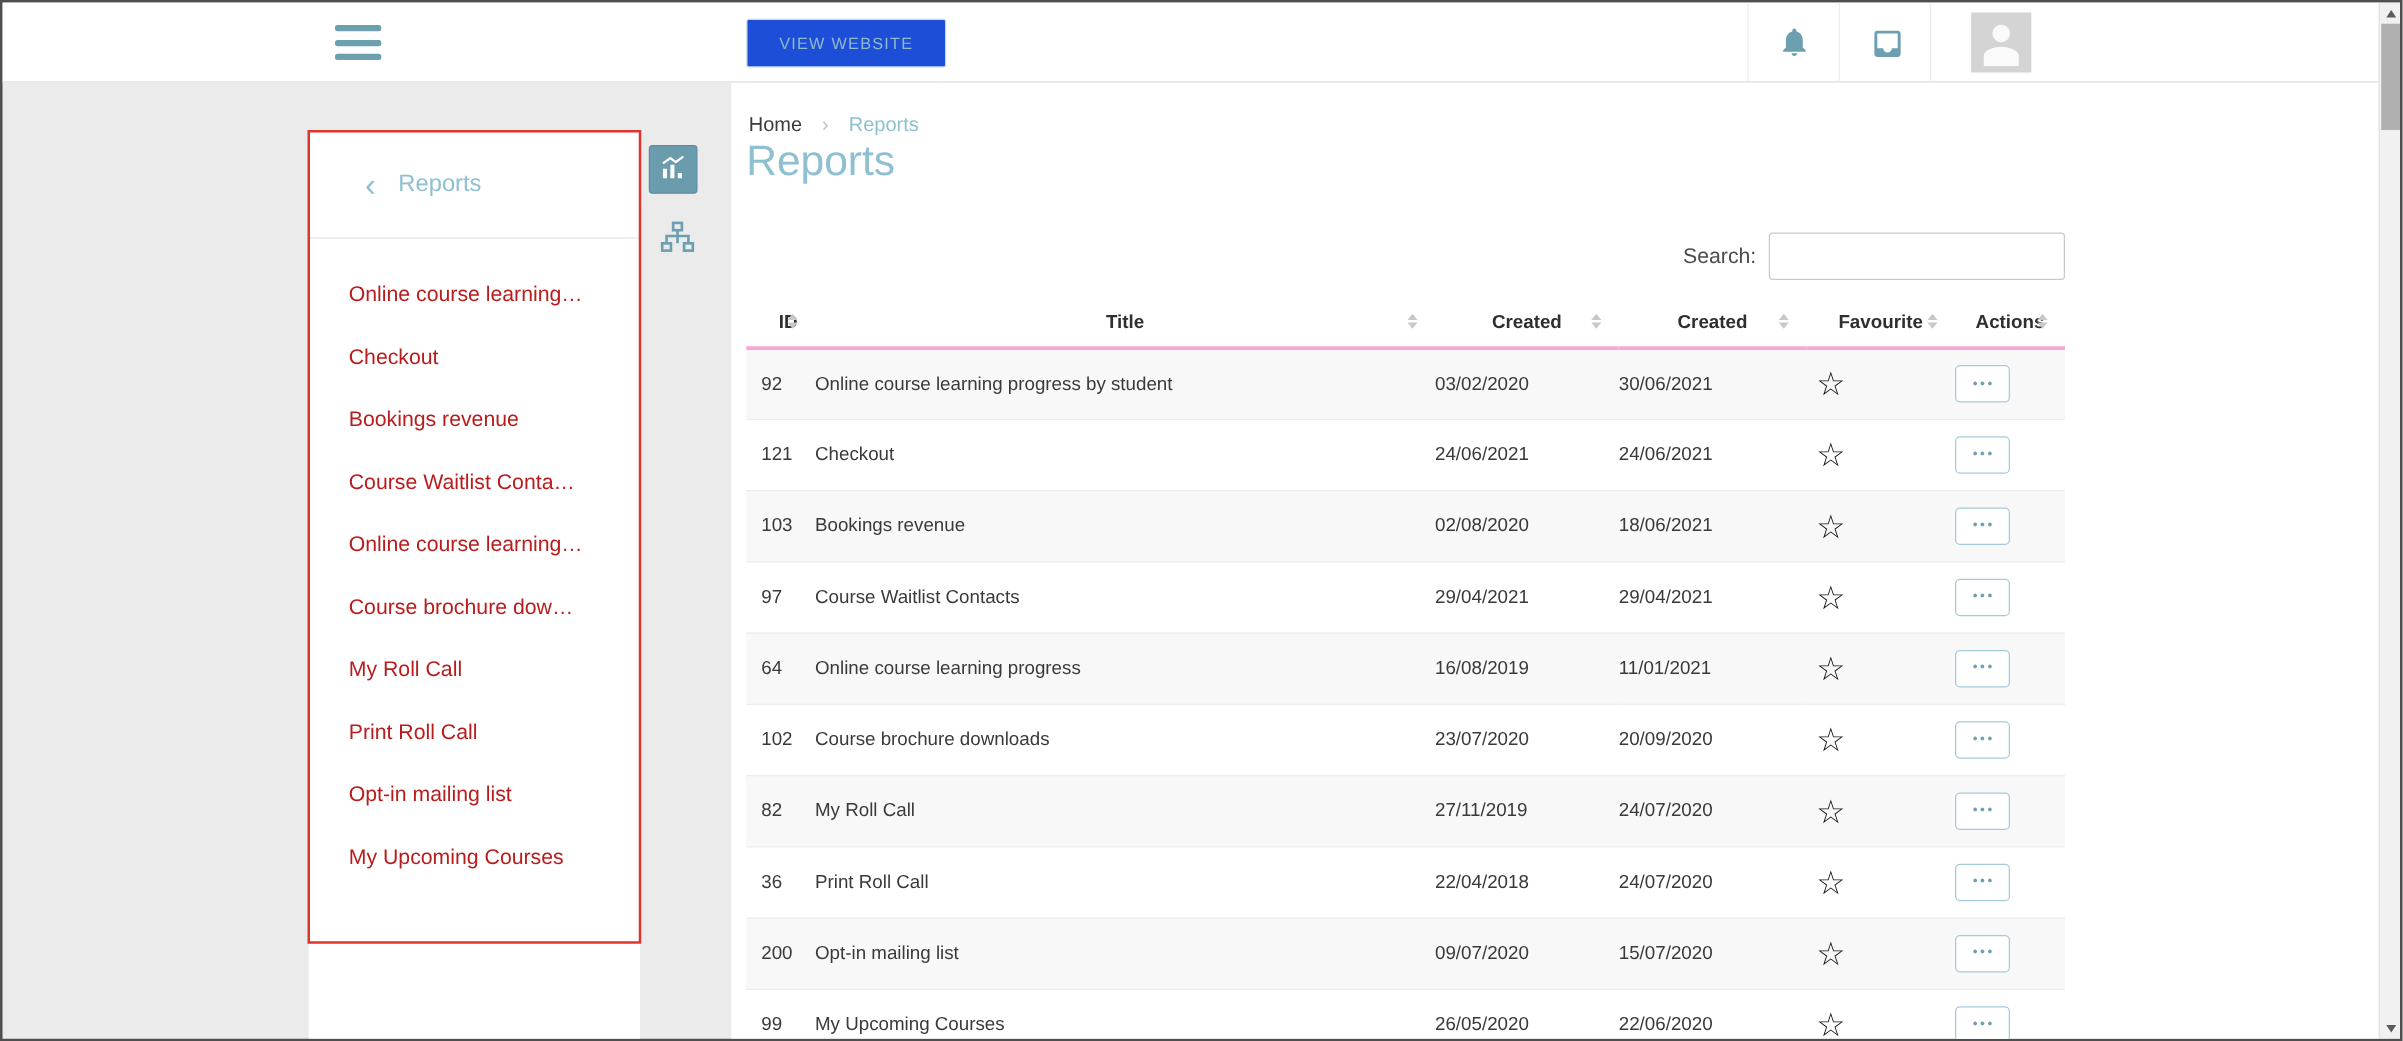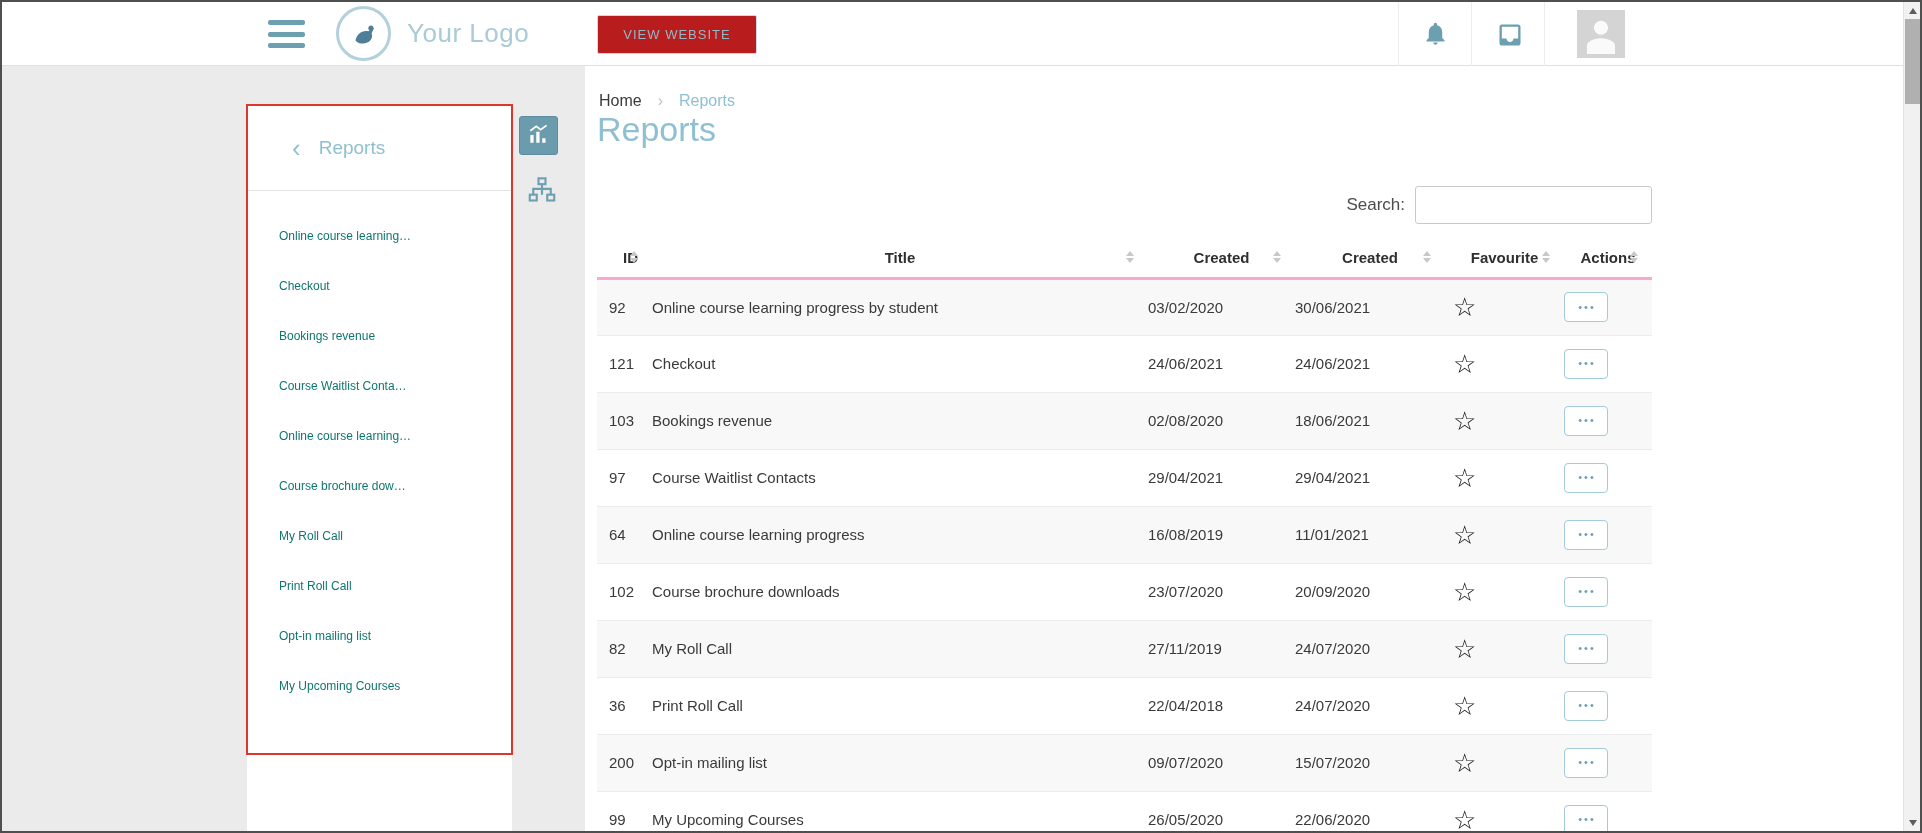--- a/index.html
+++ b/index.html
@@ -13,38 +13,38 @@
             border-bottom:1px solid #e0e0e0; z-index:5; }
   .hamburger { position:absolute; left:266px; top:18px; width:37px; height:28px; background:none;
                border:none; cursor:pointer; display:flex; flex-direction:column; justify-content:space-between; }
   .hamburger span { display:block; width:37px; height:5px; border-radius:2px; background:var(--teal-icon, #6c9fb0); }
 
   .logo { position:absolute; left:334px; top:4px; display:flex; align-items:center; cursor:pointer; }
   .logo-circle { width:55px; height:55px; border:3px solid #b3d0db; border-radius:50%;
                  display:flex; align-items:center; justify-content:center; background:#fff; }
   .logo-text { margin-left:16px; font-size:26px; color:#a9cbd8; letter-spacing:0.5px; }
 
-  .view-website { position:absolute; left:595px; top:13px; width:160px; height:39px; background:#b91c1c;
+  .view-website { position:absolute; left:595px; top:13px; width:160px; height:39px; background:#1d4ed8;
                   border:1px solid #c5dce4; border-radius:2px; color:#90bac9; font-size:13px;
                   letter-spacing:1px; font-family:inherit; cursor:pointer; }
 
   .tb-divider { position:absolute; top:0; width:1px; height:64px; background:#ededed; }
   .icon-btn { position:absolute; background:none; border:none; cursor:pointer; padding:0; }
   .avatar { position:absolute; left:1575px; top:8px; width:48px; height:48px; background:#d4d4d4;
             overflow:hidden; cursor:pointer; display:flex; align-items:flex-end; justify-content:center; }
 
   
   .sidebar { position:absolute; left:245px; top:103px; width:265px; height:726px; background:#fff; }
   .side-header { height:86px; display:flex; align-items:center; padding-left:45px;
                  border-bottom:1px solid #e3e3e3; cursor:pointer; }
   .chev { font-size:26px; color:var(--accent, #8fc0d1); line-height:1; margin-right:18px; }
   .side-title { font-size:19px; color:var(--accent, #8fc0d1); }
   .side-list { list-style:none; margin-top:20px; }
-  .side-list li { height:50px; display:flex; align-items:center; padding-left:32px; font-size:12px;
-                  color:#0f766e; white-space:nowrap; overflow:hidden; cursor:pointer; }
+  .side-list li { height:50px; display:flex; align-items:center; padding-left:32px; font-size:17px;
+                  color:#b91c1c; white-space:nowrap; overflow:hidden; cursor:pointer; }
 
   
   .red-box { position:absolute; left:244px; top:102px; width:267px; height:651px;
              border:2px solid var(--highlight-red, #de352c); z-index:50; pointer-events:none; }
 
   
   .rail-chart { position:absolute; left:517px; top:114px; width:39px; height:39px; border-radius:3px;
                 background:#6b9cae; border:1px solid #5d8da0; display:flex; align-items:center;
                 justify-content:center; cursor:pointer; }
   .rail-sitemap { position:absolute; left:524px; top:174px; width:32px; height:30px; background:none;
@@ -101,29 +101,20 @@
 
 <div class="screen">
 
   <header class="topbar">
     <button class="hamburger">
       <span></span>
         <span></span>
         <span></span>
     </button>
 
-    <div class="logo">
-      <span class="logo-circle">
-        <svg width="34" height="34" viewBox="0 0 32 32">
-          <path fill="#4f7f98" d="M8 22c1-6 6.5-10 12-8.6l5.5-3.4-2.3 5.4c1.8 5-2.2 9.6-8.2 9.6-3 0-5-1-7-3z"></path>
-          <circle cx="22.5" cy="10.5" r="2.4" fill="#4f7f98"></circle>
-        </svg>
-      </span>
-      <span class="logo-text">Your Logo</span>
-    </div>
 
     <button class="view-website">VIEW WEBSITE</button>
 
     <span class="tb-divider" style="left:1396px"></span>
     <span class="tb-divider" style="left:1469px"></span>
     <span class="tb-divider" style="left:1542px"></span>
 
     <button class="icon-btn" style="left:1420px; top:18px">
       <span>
         <svg width="27" height="27" viewBox="0 0 24 24">

